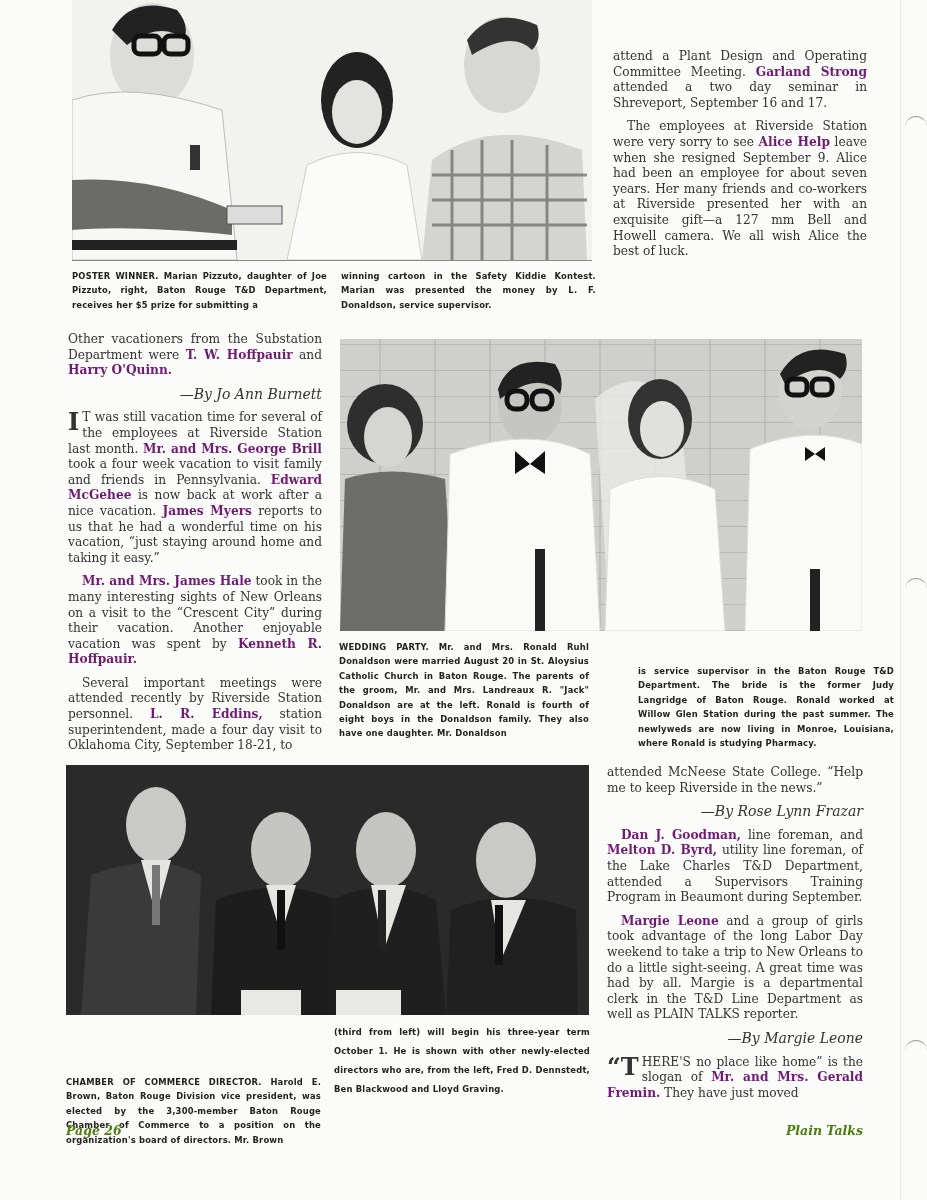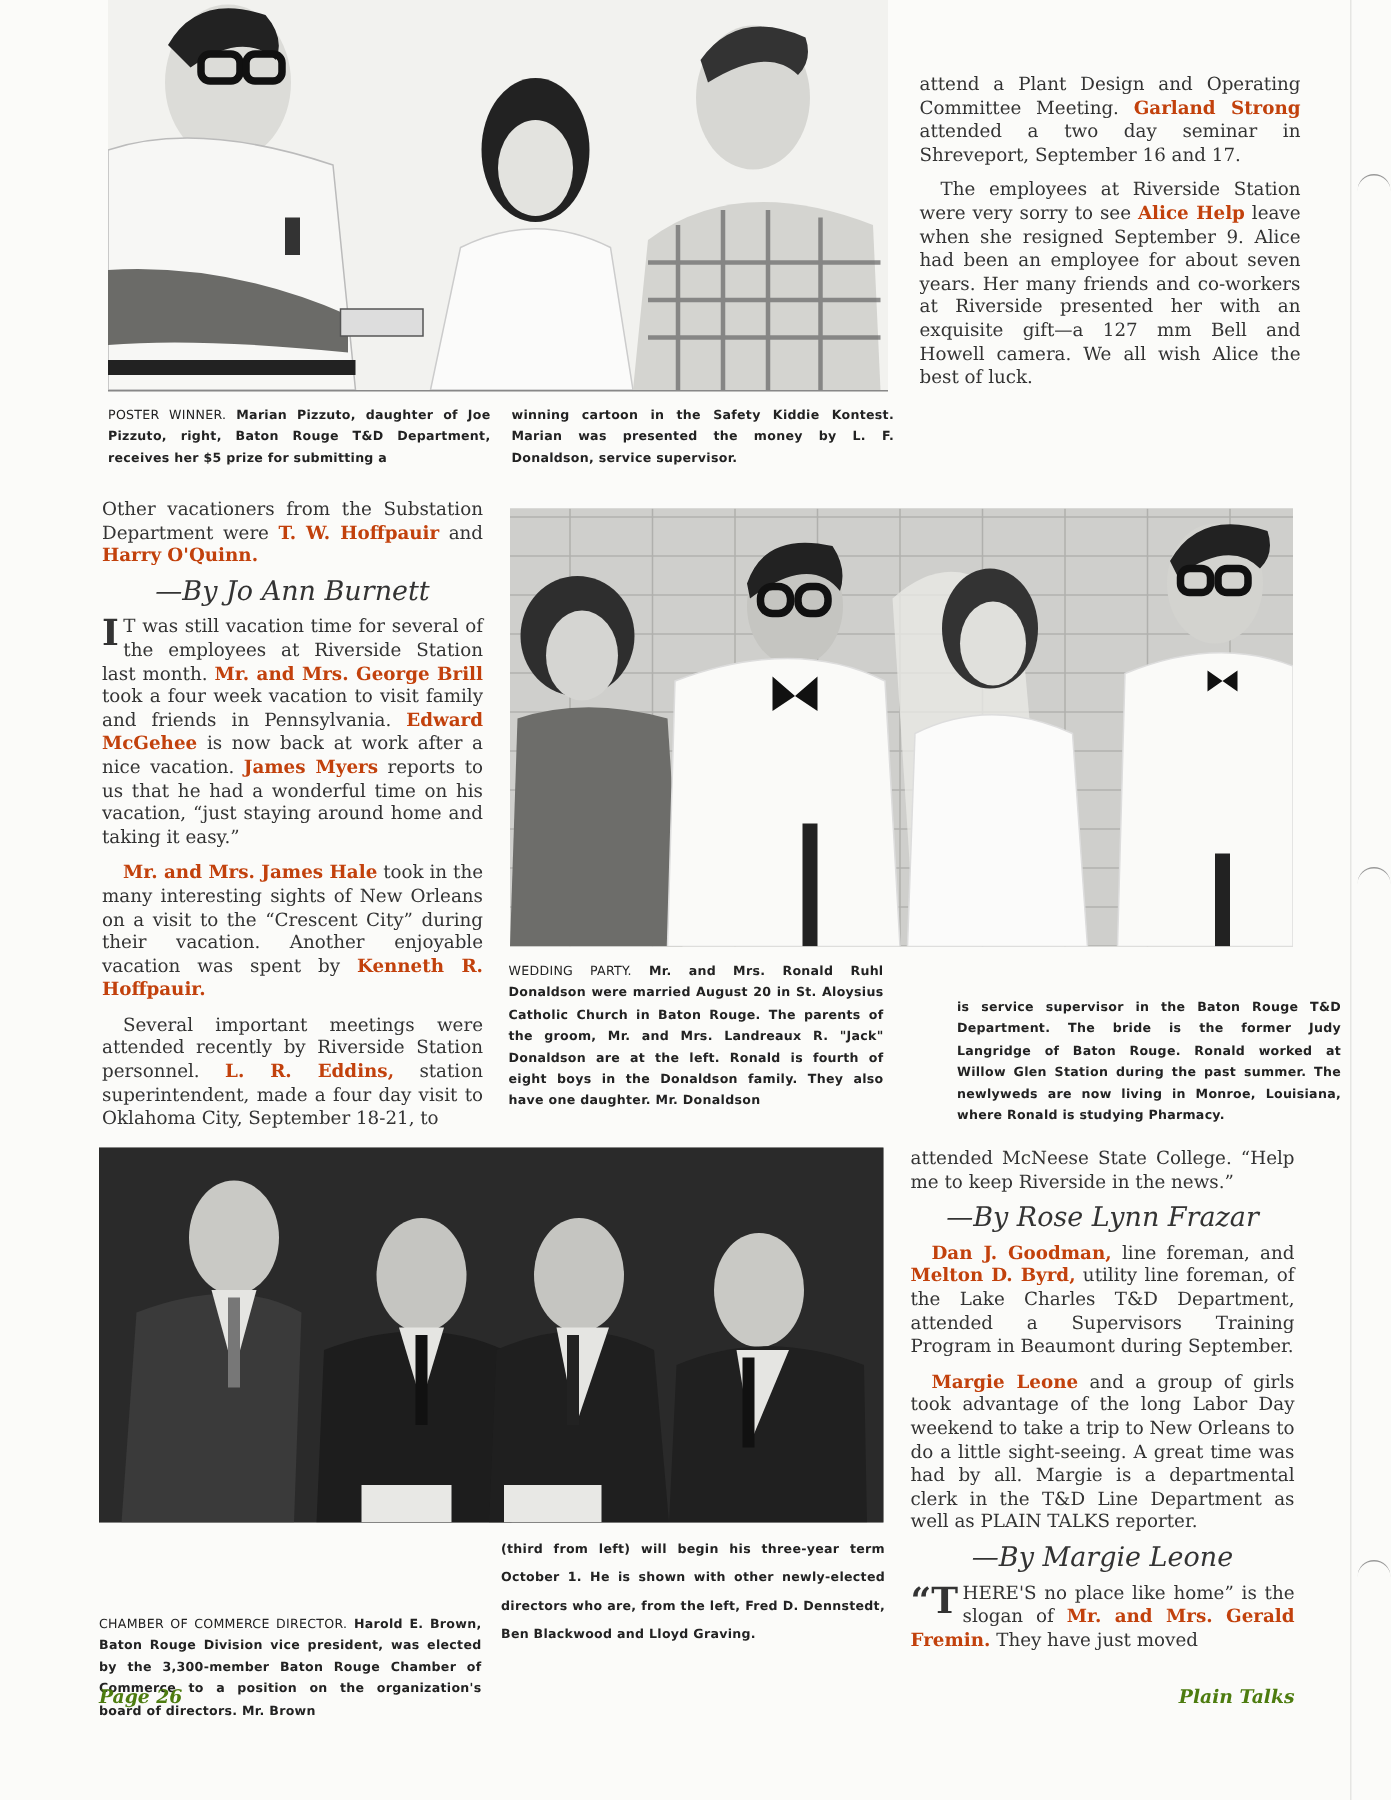--- a/index.html
+++ b/index.html
@@ -14,25 +14,25 @@
 
   
   .photo { position: absolute; overflow: hidden; }
   .p1 { left: 72px; top: 0; width: 520px; height: 260px; background: #f3f3f0; border-bottom: 1px solid #888; }
   .p2 { left: 340px; top: 339px; width: 522px; height: 292px; background: repeating-linear-gradient(0deg, #b9b9b6 0 1px, #cfcfcc 1px 26px), #cfcfcc; }
   .p3 { left: 66px; top: 765px; width: 523px; height: 250px; background: #2d2d2d; }
 
   
   .col { position: absolute; font-size: 12.2px; line-height: 15.6px; text-align: justify; color: #333; }
   .col p { margin: 0 0 8px 0; text-indent: 14px; }
-  .col b { color: #c2410c; }
-  .byline { font-style: italic; text-align: center; font-size: 18px; margin: 2px 0 8px 0 !important; text-indent: 0 !important; }
+  .col b { color: #701a75; }
+  .byline { font-style: italic; text-align: right; font-size: 14px; margin: 2px 0 8px 0 !important; text-indent: 0 !important; }
   .dropcap { font-size: 24px; font-weight: bold; float: left; line-height: 20px; margin: 2px 3px 0 0; }
   .caption { position: absolute; font-family: "DejaVu Sans", sans-serif; font-weight: bold; font-size: 8.4px; line-height: 14.4px; text-align: justify; color: #222; letter-spacing: 0.2px; }
-  .caption .lead { font-weight: normal; }
+  .caption .lead { font-weight: bold; }
   .footer { position: absolute; font-family: "DejaVu Serif", serif; font-style: italic; font-weight: bold; font-size: 12.5px; color: #4d7c0f; }
 </style>
 </head>
 <body>
 
 <div class="edge"></div>
 <div class="curl" style="top:116px"></div>
 <div class="curl" style="top:578px"></div>
 <div class="curl" style="top:1040px"></div>
 

